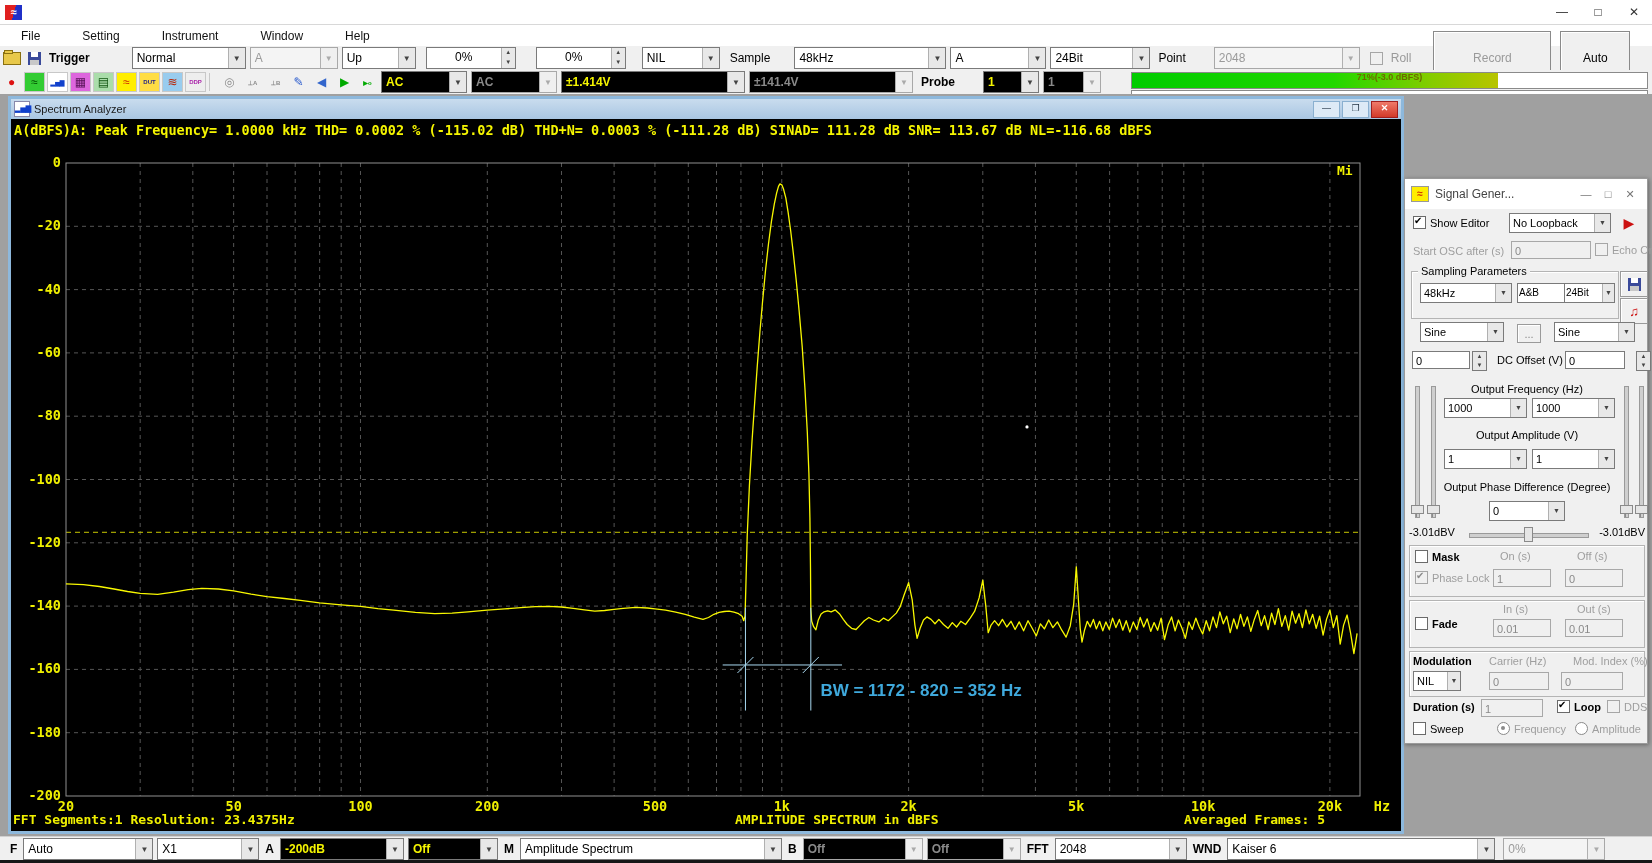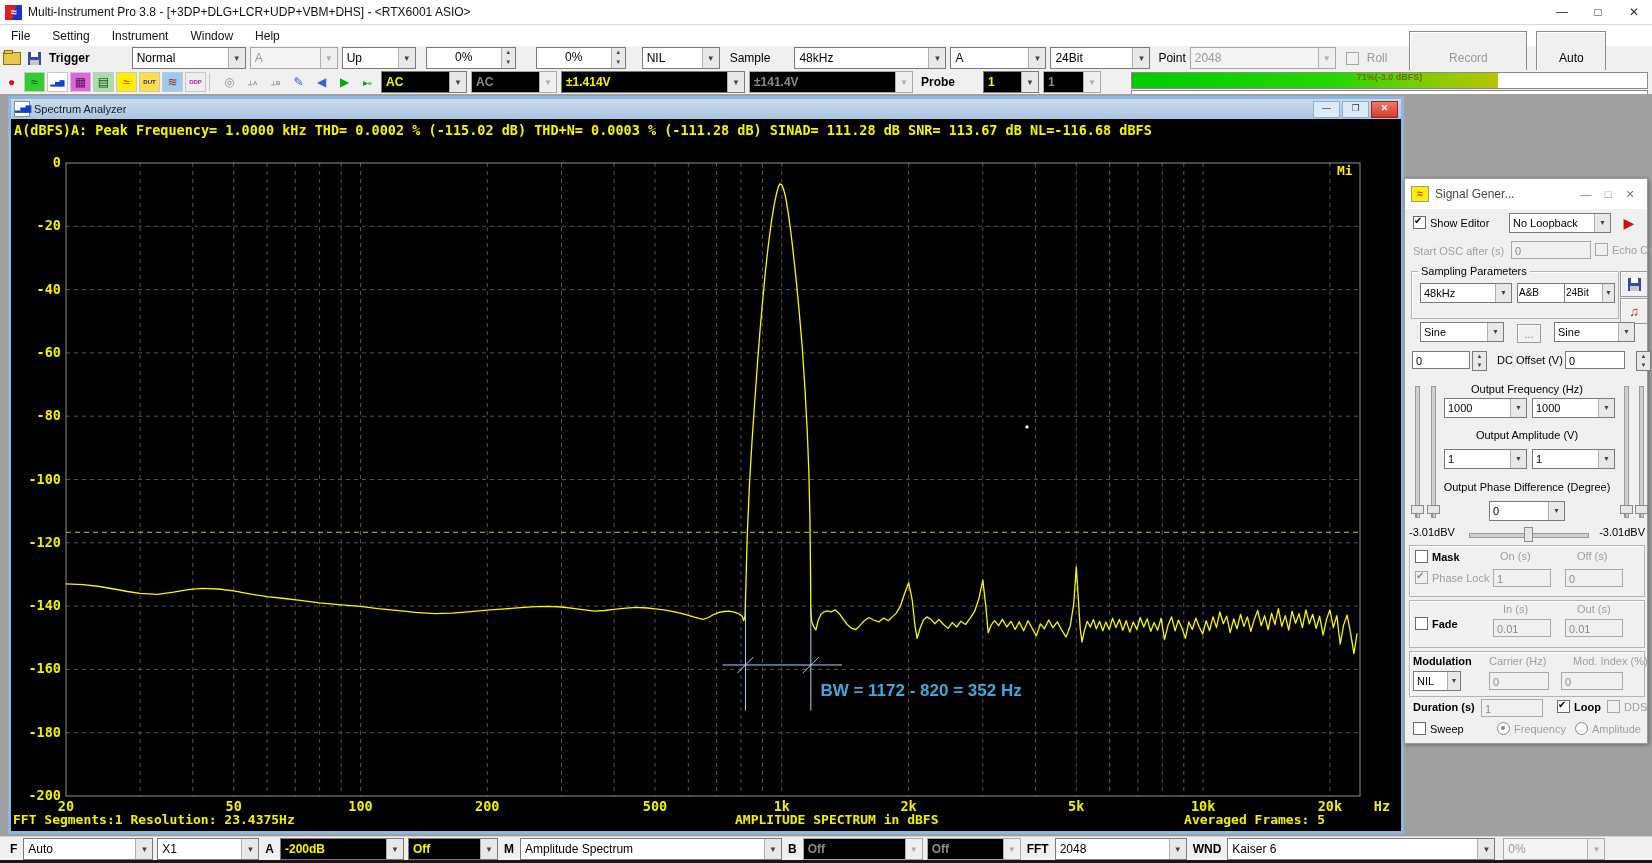--- a/index.html
+++ b/index.html
@@ -4,21 +4,21 @@
 <style>
   html,body{margin:0;padding:0;background:#666;font-family:"Liberation Sans",sans-serif;}
   #screen{position:relative;width:1652px;height:863px;background:#a0a0a0;overflow:hidden;font-size:12px;color:#000;}
   
   .titlebar{position:absolute;left:0;top:0;width:100%;height:24px;background:#ffffff;border-bottom:1px solid #d8d8d8;display:flex;align-items:center;}
   .appicon{width:17px;height:15px;margin:0 6px 0 5px;background:linear-gradient(105deg,#e02020 0 52%,#2030c8 52% 100%);color:#fff;font-size:11px;line-height:15px;text-align:center;font-weight:bold;}
   .titletext{font-size:12px;color:#111;}
   .winbtns{margin-left:auto;display:flex;height:100%;}
   .winbtn{width:36px;height:24px;display:flex;align-items:center;justify-content:center;font-size:12px;color:#333;}
   .menubar{position:absolute;left:0;top:25px;width:100%;height:21px;background:#ffffff;display:flex;align-items:center;border-bottom:1px solid #e0e0e0;}
-  .menuitem{padding:0 11px;font-size:12px;color:#111;}
+  .menuitem{padding:0 21px;font-size:12px;color:#111;}
   .toolbar{position:absolute;left:0;width:100%;height:24px;background:#f0f0f0;display:flex;align-items:center;border-bottom:1px solid #d0d0d0;}
   #tb1{top:46px;}#tb2{top:70px;}
   .tblabel{font-size:12px;color:#000;margin:0 4px;white-space:nowrap;}
   .tblabel.dis{color:#9a9a9a;}
   .dd{height:20px;background:#fff;border:1px solid #7a7a7a;display:flex;align-items:center;margin:0 2px;overflow:hidden;}
   .dd .val{flex:1;padding:0 4px;font-size:12px;white-space:nowrap;overflow:hidden;}
   .dd .arr{width:16px;height:100%;background:#e8e8e8;border-left:1px solid #b0b0b0;display:flex;align-items:center;justify-content:center;font-size:8px;color:#444;}
   .dd.dark{background:#000;}
   .dd.dark .val{color:#f5f500;font-weight:bold;}
   .dd.dis .val{color:#9a9a9a;}
@@ -93,21 +93,20 @@
   #bedge{position:absolute;left:0;top:766px;width:1652px;height:3px;background:#161616;}
   .blab{font-weight:bold;font-size:12px;margin:0 4px;}
 </style>
 </head>
 <body>
 
 <div id="screen">
 
   <div class="titlebar">
     <div class="appicon">≈</div>
-    <div class="titletext">Multi-Instrument Pro 3.8  -  [+3DP+DLG+LCR+UDP+VBM+DHS]  -  &lt;RTX6001 ASIO&gt;</div>
     <div class="winbtns">
       <div class="winbtn">—</div>
       <div class="winbtn">□</div>
       <div class="winbtn">✕</div>
     </div>
   </div>
 
   <div class="menubar">
     <div class="menuitem">File</div>
     <div class="menuitem">Setting</div>
@@ -156,21 +155,21 @@
         <span class="arr">▼</span>
       </div>
     <div class="dd" style="width:94px">
         <span class="val">A</span>
         <span class="arr">▼</span>
       </div>
     <div class="dd" style="width:98px">
         <span class="val">24Bit</span>
         <span class="arr">▼</span>
       </div>
-    <div class="tblabel" style="margin-left:6px;margin-right:2px;">Point</div>
+    <div class="tblabel" style="margin-left:6px;margin-right:26px;">Point</div>
     <div class="dd dis" style="width:144px">
         <span class="val">2048</span>
         <span class="arr">▼</span>
       </div>
     <label style="display:flex;align-items:center;margin-left:8px;">
         <span class="cbx dis"></span>
         <span class="tblabel dis">Roll</span>
       </label>
     <div class="btn dis" style="width:96px;margin-left:18px;">Record</div>
     <div class="btn" style="width:48px;margin-left:6px;">Auto</div>

